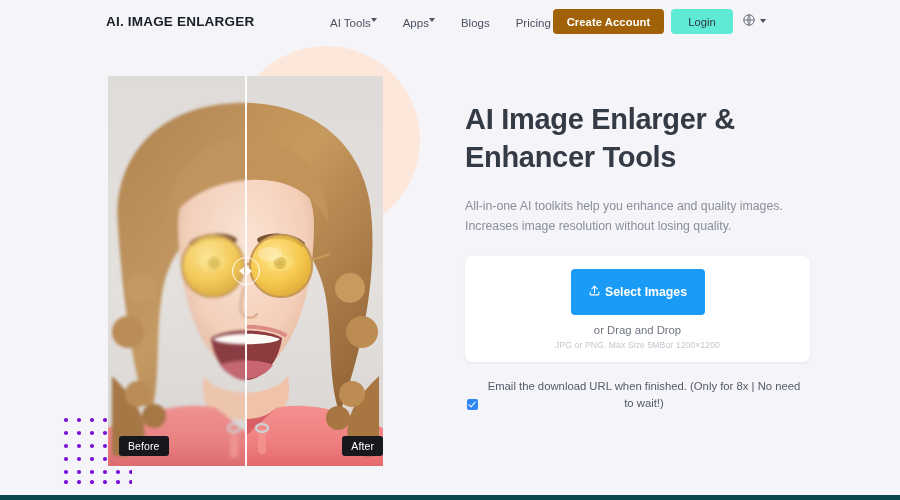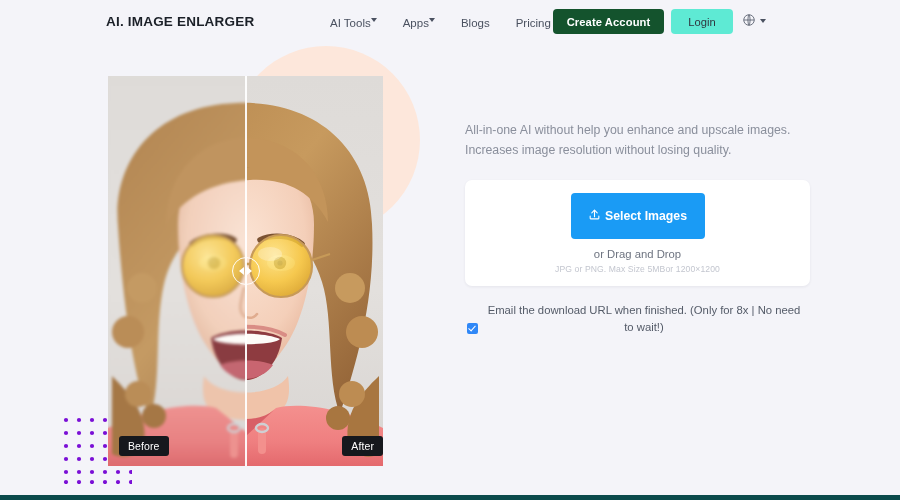--- a/index.html
+++ b/index.html
@@ -69,21 +69,21 @@
     position: relative;
     top: 1px;
   }
 
   .btn-create {
     position: absolute;
     left: 553px;
     top: 9px;
     width: 111px;
     height: 25px;
-    background: #14532d;
+    background: #a16207;
     color: #fff;
     border: none;
     border-radius: 4px;
     font-size: 11.2px;
     font-weight: bold;
     font-family: "Liberation Sans", sans-serif;
     cursor: pointer;
     letter-spacing: .1px;
   }
 
@@ -522,23 +522,27 @@
     <i class="arr l"></i>
     <i class="arr r"></i>
   </div>
 
   <div class="pill before">Before</div>
   <div class="pill after">After</div>
 </div>
 
 <div class="right">
 
+  <h1 class="hero-title">
+    <span>AI Image Enlarger &amp;</span><br>
+    <span>Enhancer Tools</span>
+  </h1>
 
   <p class="hero-sub">
-    <span>All-in-one AI without help you enhance and upscale images.</span><br>
+    <span>All-in-one AI toolkits help you enhance and quality images.</span><br>
     <span>Increases image resolution without losing quality.</span>
   </p>
 
   <div class="upload-card">
     <button class="btn-select">
       <span>
         <svg width="13" height="13" viewBox="0 0 24 24" fill="none" stroke="#fff" stroke-width="2" stroke-linecap="round" stroke-linejoin="round">
           <path d="M4 15v4a1 1 0 0 0 1 1h14a1 1 0 0 0 1-1v-4"></path>
           <path d="M12 16V4"></path>
           <path d="M7 9l5-5 5 5"></path>

